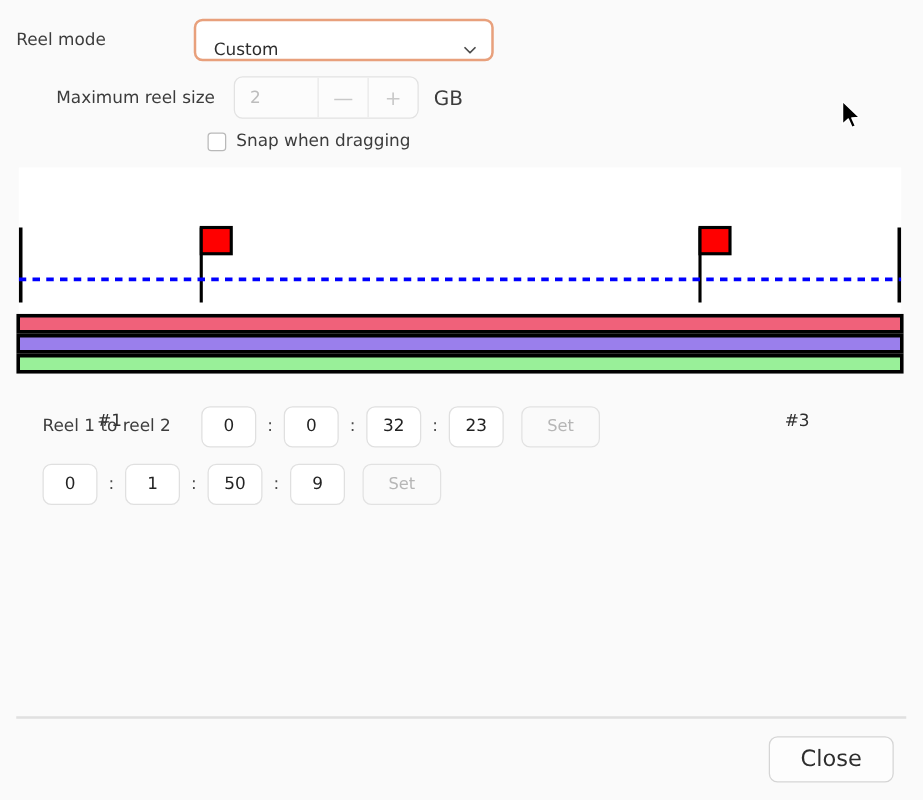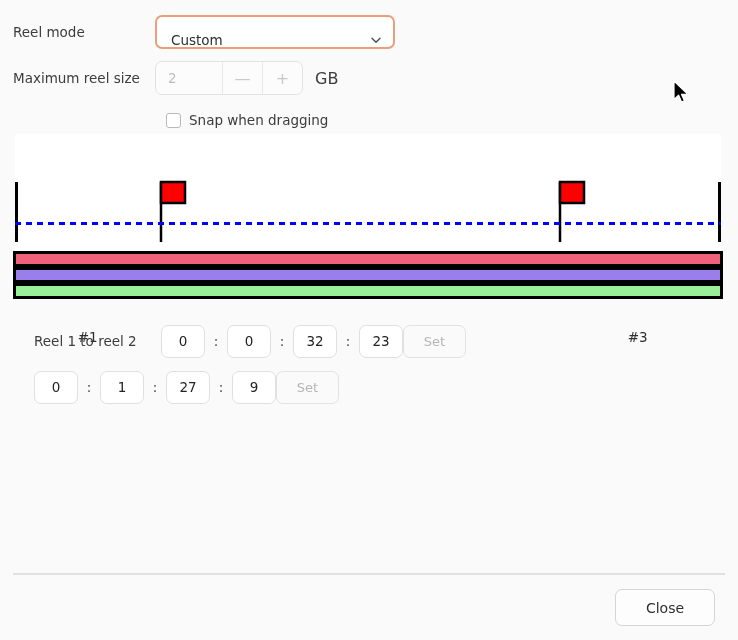--- a/index.html
+++ b/index.html
@@ -20,21 +20,21 @@
 
   
   .settings {
     padding: 14px 0 0 0;
   }
   .row {
     display: flex;
     align-items: center;
     height: 36px;
   }
-  .row.gap-top { margin-top: 10px; }
+  .row.gap-top { margin-top: 10px; padding-left: 32px; }
 
   .field-label {
     width: 155px;
     padding-left: 13px;
     font-size: 13.5px;
     color: #3c3c3c;
     white-space: nowrap;
   }
 
   
@@ -92,21 +92,21 @@
   }
   .unit {
     margin-left: 12px;
     font-size: 16px;
     color: #3c3c3c;
   }
 
   
   .check-row {
     display: flex;
-    align-items: flex-end;
+    align-items: center;
     height: 30px;
     padding-left: 166px;
     margin-top: 2px;
   }
   .cbox {
     width: 15px;
     height: 15px;
     border: 1px solid #b9b9b9;
     border-radius: 3px;
     background: #fff;
@@ -169,20 +169,21 @@
   }
   .colon {
     width: 22px;
     text-align: center;
     color: #4a4a4a;
     font-size: 13.5px;
   }
   .set-btn {
     width: 63px;
     height: 33px;
+    margin-left: 14px;
     background: #fafafa;
     border: 1px solid #e2e2e2;
     border-radius: 7px;
     display: flex;
     align-items: center;
     justify-content: center;
     font-size: 13px;
     color: #b6b6b6;
     cursor: default;
   }
@@ -201,21 +202,21 @@
     right: 23px;
     top: 589px;
     width: 100px;
     height: 37px;
     background: #fdfdfd;
     border: 1px solid #d5d5d5;
     border-radius: 7px;
     display: flex;
     align-items: center;
     justify-content: center;
-    font-size: 14px;
+    font-size: 18px;
     color: #2e2e2e;
     cursor: pointer;
   }
 
   .cursor { position: absolute; left: 672px; top: 80px; }
 </style>
 </head>
 <body>
 
 <div class="settings">
@@ -291,21 +292,21 @@
     <span class="colon">:</span>
     <span class="tnum">23</span>
     <span class="set-btn">Set</span>
   </div>
 
   <div class="time-row">
     <span class="tnum">0</span>
     <span class="colon">:</span>
     <span class="tnum">1</span>
     <span class="colon">:</span>
-    <span class="tnum">27</span>
+    <span class="tnum">50</span>
     <span class="colon">:</span>
     <span class="tnum">9</span>
     <span class="set-btn">Set</span>
   </div>
 </div>
 
 <div class="divider"></div>
 <div class="close-btn">Close</div>
 
 <svg class="cursor" width="18" height="26" viewBox="0 0 18 26">

